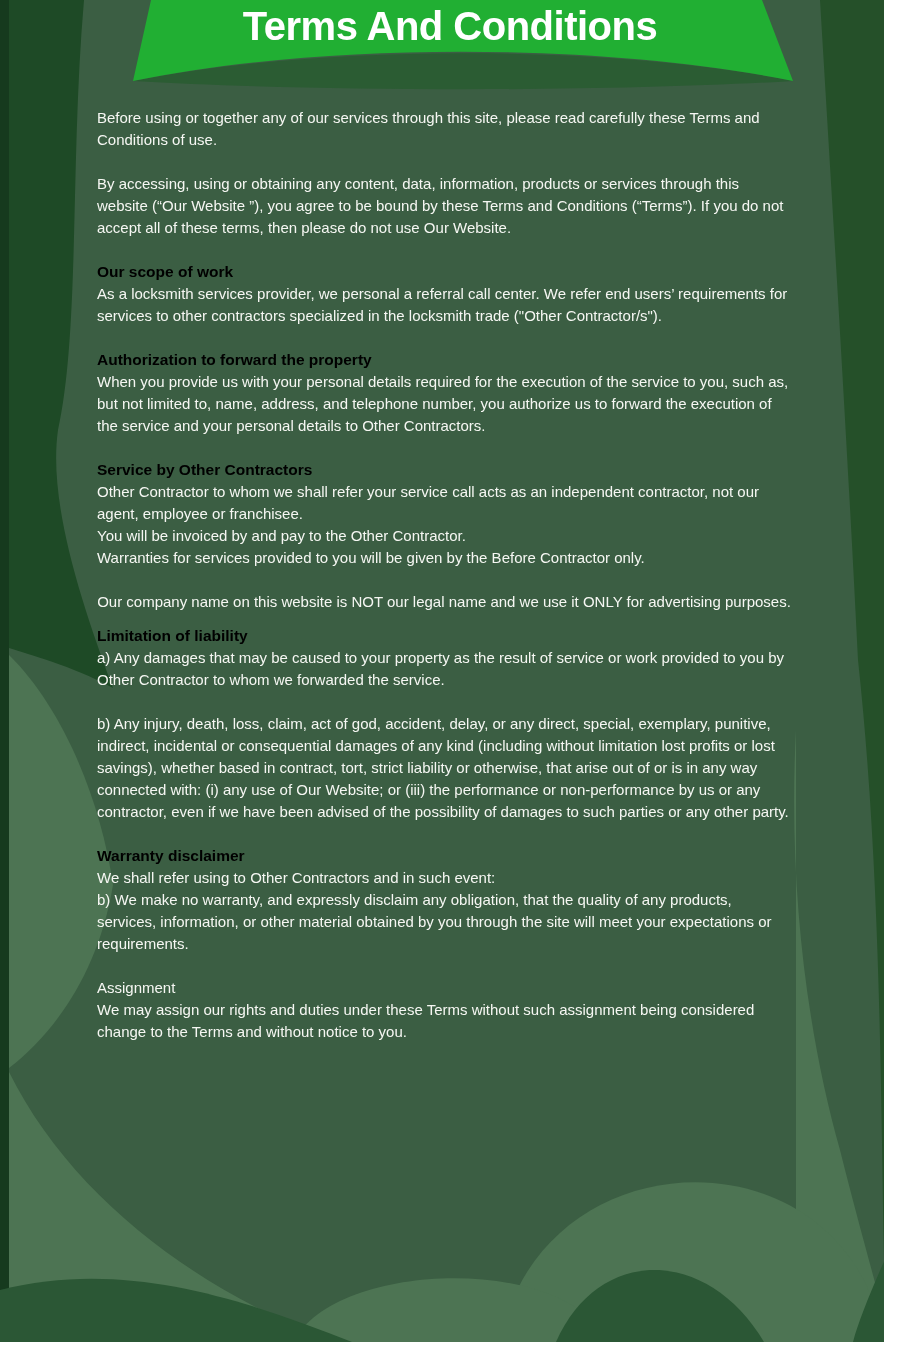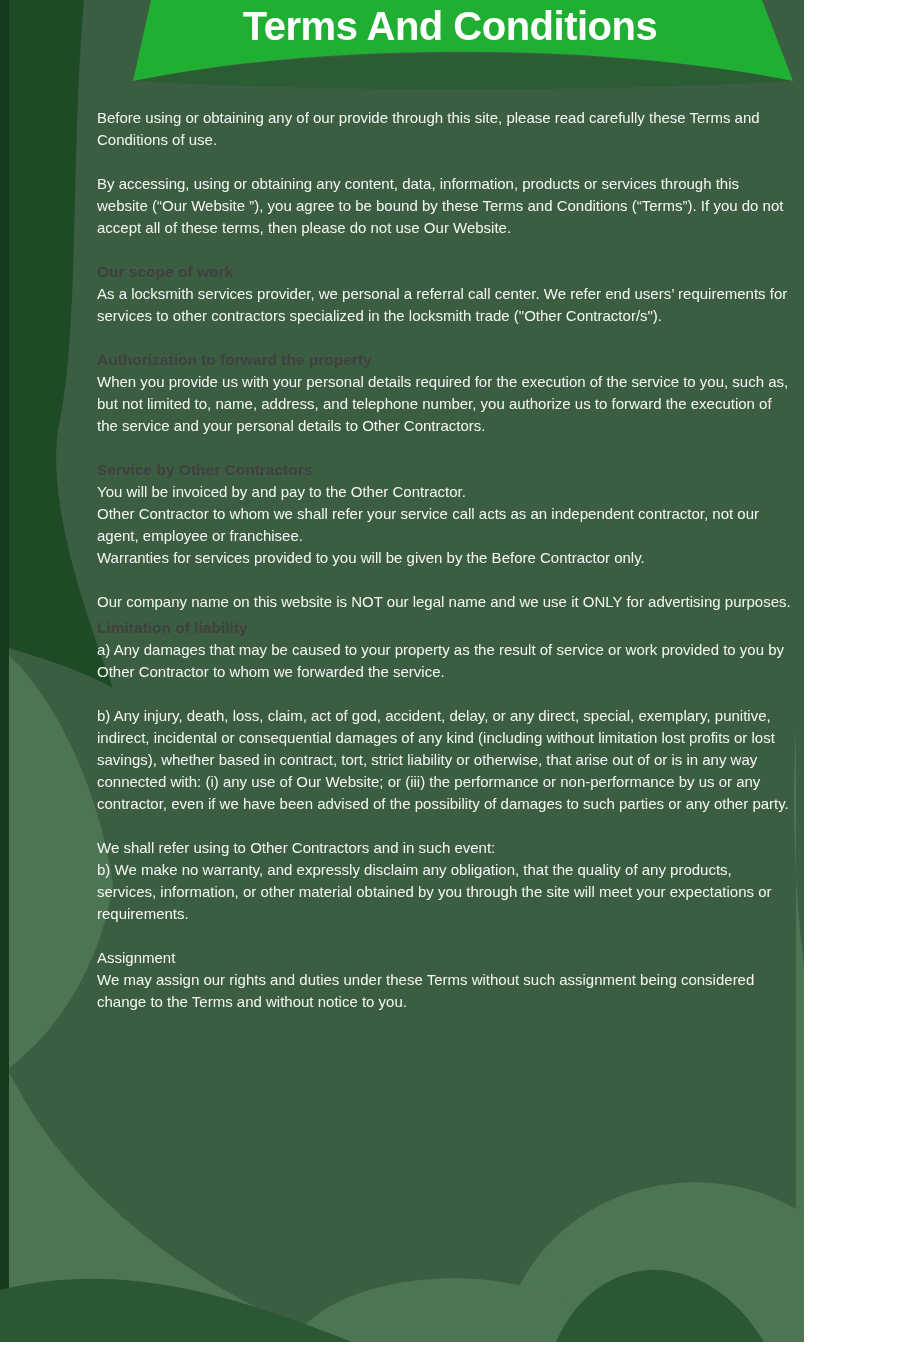--- a/index.html
+++ b/index.html
@@ -3,21 +3,21 @@
 <meta charset="utf-8">
 <style>
   html, body { margin: 0; padding: 0; background: #ffffff; }
   body {
     width: 900px; height: 1357px;
     font-family: "Liberation Sans", sans-serif;
     -webkit-font-smoothing: antialiased;
   }
   .page {
     position: relative;
-    width: 804px; height: 1357px;
+    width: 884px; height: 1357px;
     background: #ffffff;
     overflow: hidden;
   }
   .decor-svg {
     position: absolute; top: 0; left: 0;
     width: 900px; height: 1342px;
     display: block;
     z-index: 0;
   }
   .banner-title {
@@ -34,27 +34,27 @@
   .content {
     position: absolute;
     left: 97px; top: 107px;
     width: 694px;
     color: #f6f7f3;
     font-size: 15px;
     line-height: 22px;
     z-index: 2;
   }
   .para { margin: 0 0 22px 0; }
-  .para.tight { margin-bottom: 4px; }
+  .para.tight { margin-bottom: 12px; text-align: center; }
   .h {
     margin: 0;
     font-size: 15.5px;
     font-weight: bold;
     line-height: 22px;
-    color: #404040;
+    color: #000000;
   }
   .line { margin: 0; }
 </style>
 </head>
 <body>
 
 <div class="page">
 
   <svg class="decor-svg" viewBox="0 0 900 1342" aria-hidden="true">
 
@@ -83,42 +83,43 @@
     <path d="M900,1225 C878,1275 860,1315 853,1342 H900 Z" fill="#2b5735"></path>
 
     <path d="M133,81 C320,92 610,92 793,81 C610,44 320,44 133,81 Z" fill="#2b5c33"></path>
 
     <path d="M151,0 H762 L793,81 C600,42 320,42 133,81 Z" fill="#21af33"></path>
   </svg>
 
   <div class="banner-title">Terms And Conditions</div>
 
   <main class="content">
-    <p class="para">Before using or obtaining any of our provide through this site, please read carefully these Terms and Conditions of use.</p>
+    <p class="para">Before using or together any of our services through this site, please read carefully these Terms and Conditions of use.</p>
     <p class="para">By accessing, using or obtaining any content, data, information, products or services through this website (“Our Website ”), you agree to be bound by these Terms and Conditions (“Terms”). If you do not accept all of these terms, then please do not use Our Website.</p>
 
     <h2 class="h">Our scope of work</h2>
     <p class="para">As a locksmith services provider, we personal a referral call center. We refer end users’ requirements for services to other contractors specialized in the locksmith trade ("Other Contractor/s").</p>
 
     <h2 class="h">Authorization to forward the property</h2>
     <p class="para">When you provide us with your personal details required for the execution of the service to you, such as, but not limited to, name, address, and telephone number, you authorize us to forward the execution of the service and your personal details to Other Contractors.</p>
 
     <h2 class="h">Service by Other Contractors</h2>
     <div class="para">
+      <div class="line">Other Contractor to whom we shall refer your service call acts as an independent contractor, not our agent, employee or franchisee.</div>
       <div class="line">You will be invoiced by and pay to the Other Contractor.</div>
-      <div class="line">Other Contractor to whom we shall refer your service call acts as an independent contractor, not our agent, employee or franchisee.</div>
       <div class="line">Warranties for services provided to you will be given by the Before Contractor only.</div>
     </div>
 
     <p class="para tight">Our company name on this website is NOT our legal name and we use it ONLY for advertising purposes.</p>
 
     <h2 class="h">Limitation of liability</h2>
     <p class="para">a) Any damages that may be caused to your property as the result of service or work provided to you by Other Contractor to whom we forwarded the service.</p>
     <p class="para">b) Any injury, death, loss, claim, act of god, accident, delay, or any direct, special, exemplary, punitive, indirect, incidental or consequential damages of any kind (including without limitation lost profits or lost savings), whether based in contract, tort, strict liability or otherwise, that arise out of or is in any way connected with: (i) any use of Our Website; or (iii) the performance or non-performance by us or any contractor, even if we have been advised of the possibility of damages to such parties or any other party.</p>
 
+    <h2 class="h">Warranty disclaimer</h2>
     <div class="para">
       <div class="line">We shall refer using to Other Contractors and in such event:</div>
       <div class="line">b) We make no warranty, and expressly disclaim any obligation, that the quality of any products, services, information, or other material obtained by you through the site will meet your expectations or requirements.</div>
     </div>
 
     <div class="para">
       <div class="line">Assignment</div>
       <div class="line">We may assign our rights and duties under these Terms without such assignment being considered change to the Terms and without notice to you.</div>
     </div>
   </main>

